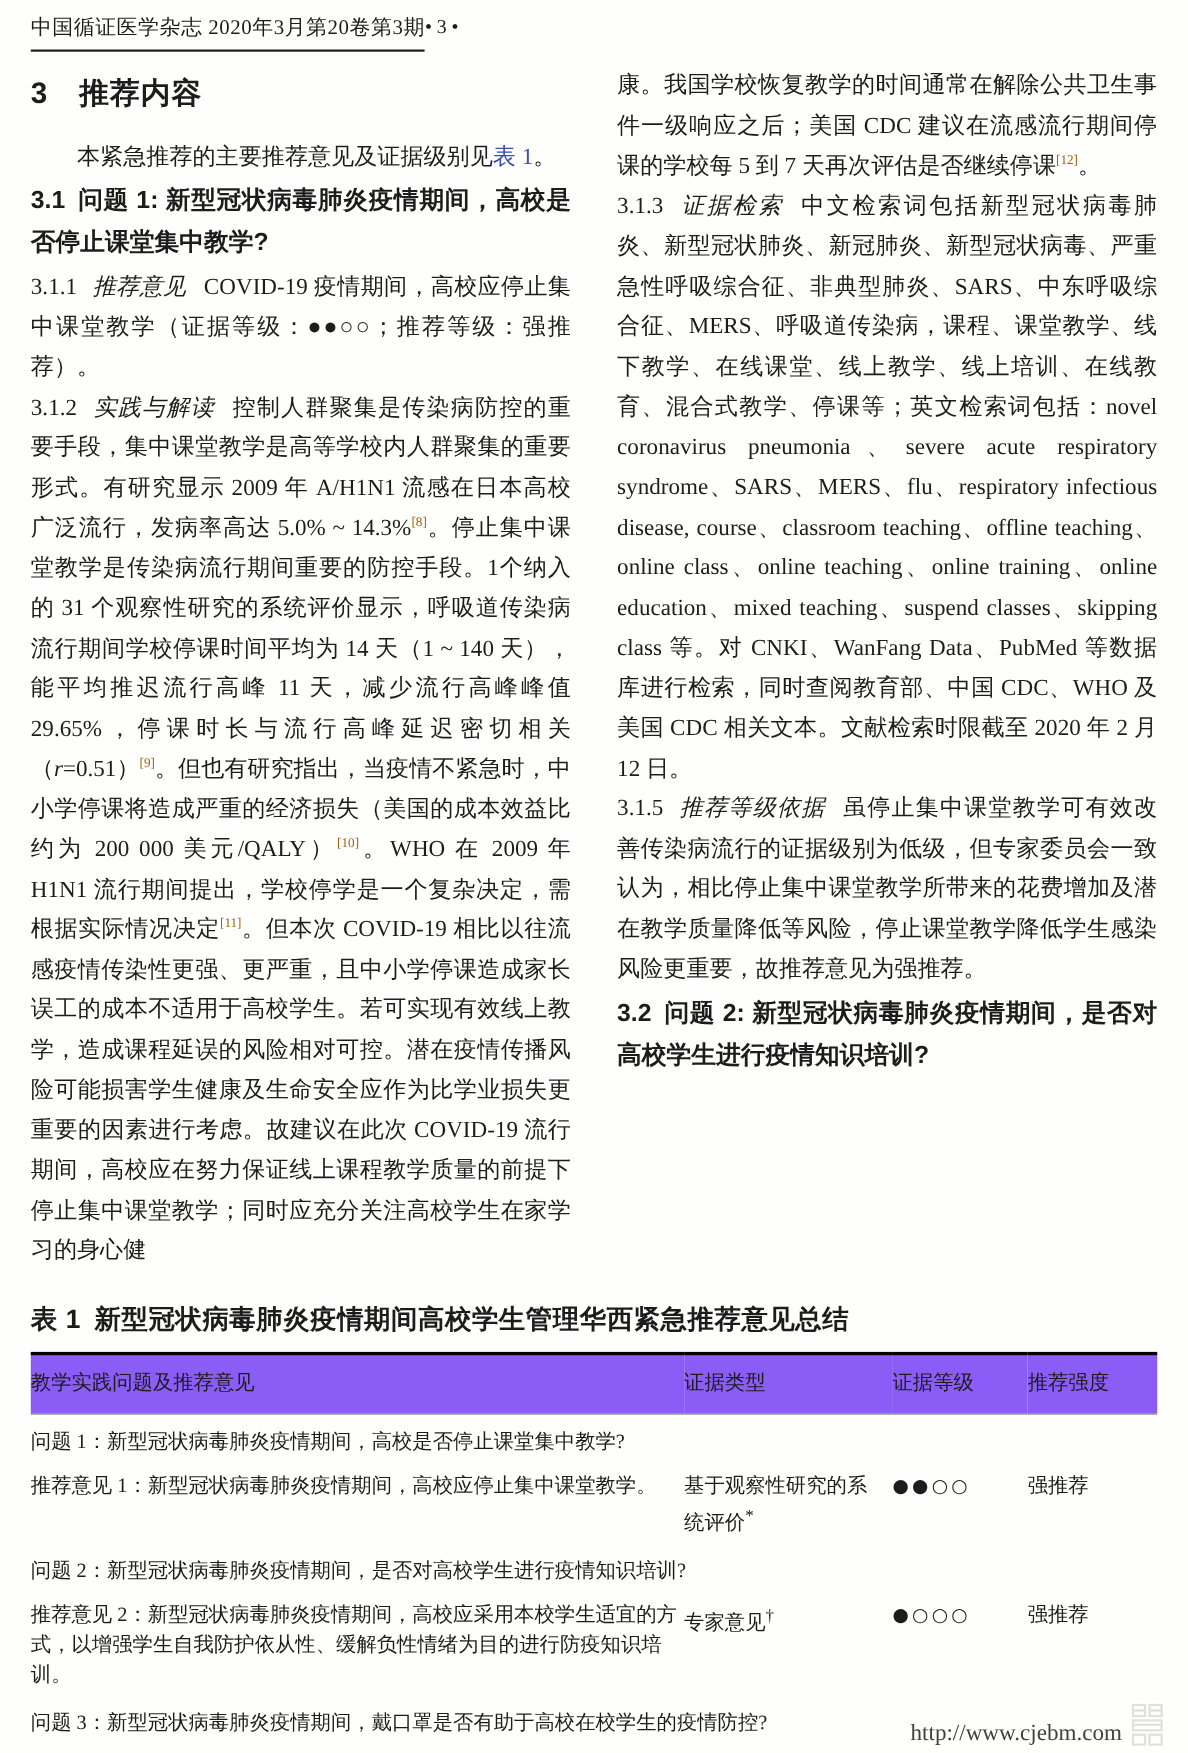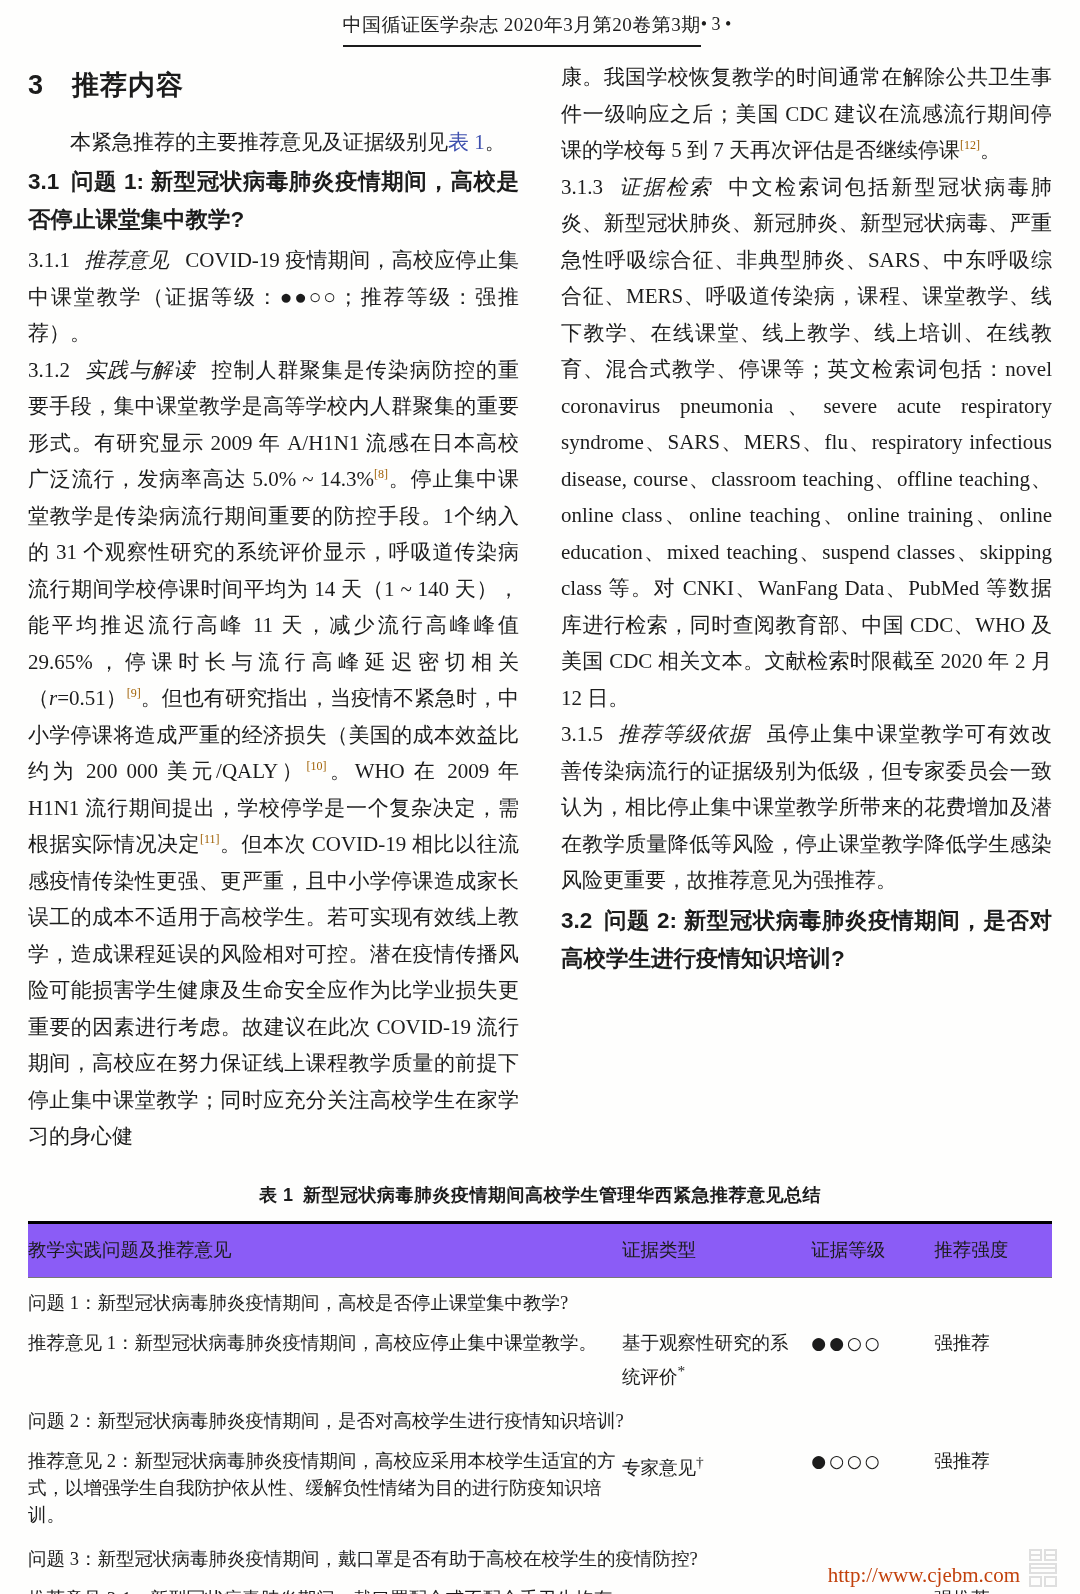--- a/index.html
+++ b/index.html
@@ -6,52 +6,52 @@
   body{
     width:1080px;height:1594px;
     background:#fefefd;
     color:#1c1c1c;
     font-family:"Liberation Serif","DejaVu Serif",serif;
     position:relative;overflow:hidden;
   }
   .page{box-sizing:border-box;width:1080px;height:1594px;padding:12px 28px 0 28px;position:relative}
 
   
-  .page-header{display:flex;justify-content:center;align-items:flex-start;font-size:19px}
+  .page-header{display:flex;justify-content:flex-start;align-items:flex-start;font-size:19px}
   .journal{border-bottom:2px solid #1c1c1c;padding-bottom:7px;letter-spacing:.5px}
   .pagenum{font-size:18px;padding-right:6px;margin-top:2px}
 
   
   .columns{display:flex;gap:42px;margin-top:12px}
   .col{width:491px;font-size:21px;line-height:36.5px;text-align:justify}
   h2{font-family:"Liberation Sans","DejaVu Sans",sans-serif;font-size:27px;font-weight:bold;margin:8px 0 20px 0;letter-spacing:1px}
   h3{font-family:"Liberation Sans","DejaVu Sans",sans-serif;font-size:22.5px;font-weight:bold;line-height:38px;margin:3px 0 3px 0;text-align:justify}
   p{margin:0;padding:0}
   .indent{text-indent:2em}
   .num{font-weight:normal;margin-right:14px}
   .kai{font-style:italic;margin-right:16px}
   .it{font-style:italic}
   .link{color:#3d4fae}
   sup.ref{color:#a16207;font-size:12px;line-height:0}
 
   
   .table-block{margin-top:28px}
-  .table-title{text-align:center;font-family:"Liberation Sans","DejaVu Sans",sans-serif;font-weight:bold;font-size:18px;margin-bottom:14px;letter-spacing:.5px}
+  .table-title{font-family:"Liberation Sans","DejaVu Sans",sans-serif;font-weight:bold;font-size:24px;margin-bottom:14px;letter-spacing:.5px}
   table{width:100%;border-collapse:collapse;table-layout:fixed;font-size:18.5px;line-height:27px;border-top:3px solid #000;border-bottom:2.5px solid #111}
   thead tr{background:#8b5cf6}
   th{font-weight:normal;text-align:left;padding:13px 4px 13px 0;border-bottom:1.5px solid #777}
   col.c1{width:58%}col.c2{width:18.5%}col.c3{width:12%}col.c4{width:11.5%}
   td{vertical-align:top;padding:6px 6px 6px 0}
   tr.question td{padding-top:12px;padding-bottom:4px}
   tr.rec td{padding-top:9px;padding-bottom:5px}
   .dots{font-size:17px;letter-spacing:3px;font-family:"DejaVu Sans",sans-serif}
 
   
   .page-footer{position:absolute;right:22px;bottom:6px;display:flex;align-items:flex-end;gap:8px}
-  .url{color:#c2410c;font-size:21px;text-decoration:none;font-family:"Liberation Serif",serif}
+  .url{color:#404040;font-size:21px;text-decoration:none;font-family:"Liberation Serif",serif}
   .watermark{opacity:.55}
 </style>
 </head>
 <body>
 
 <div class="page">
 
   <header class="page-header">
     <span class="journal">中国循证医学杂志 2020年3月第20卷第3期</span>
     <span class="pagenum">• 3 •</span>

